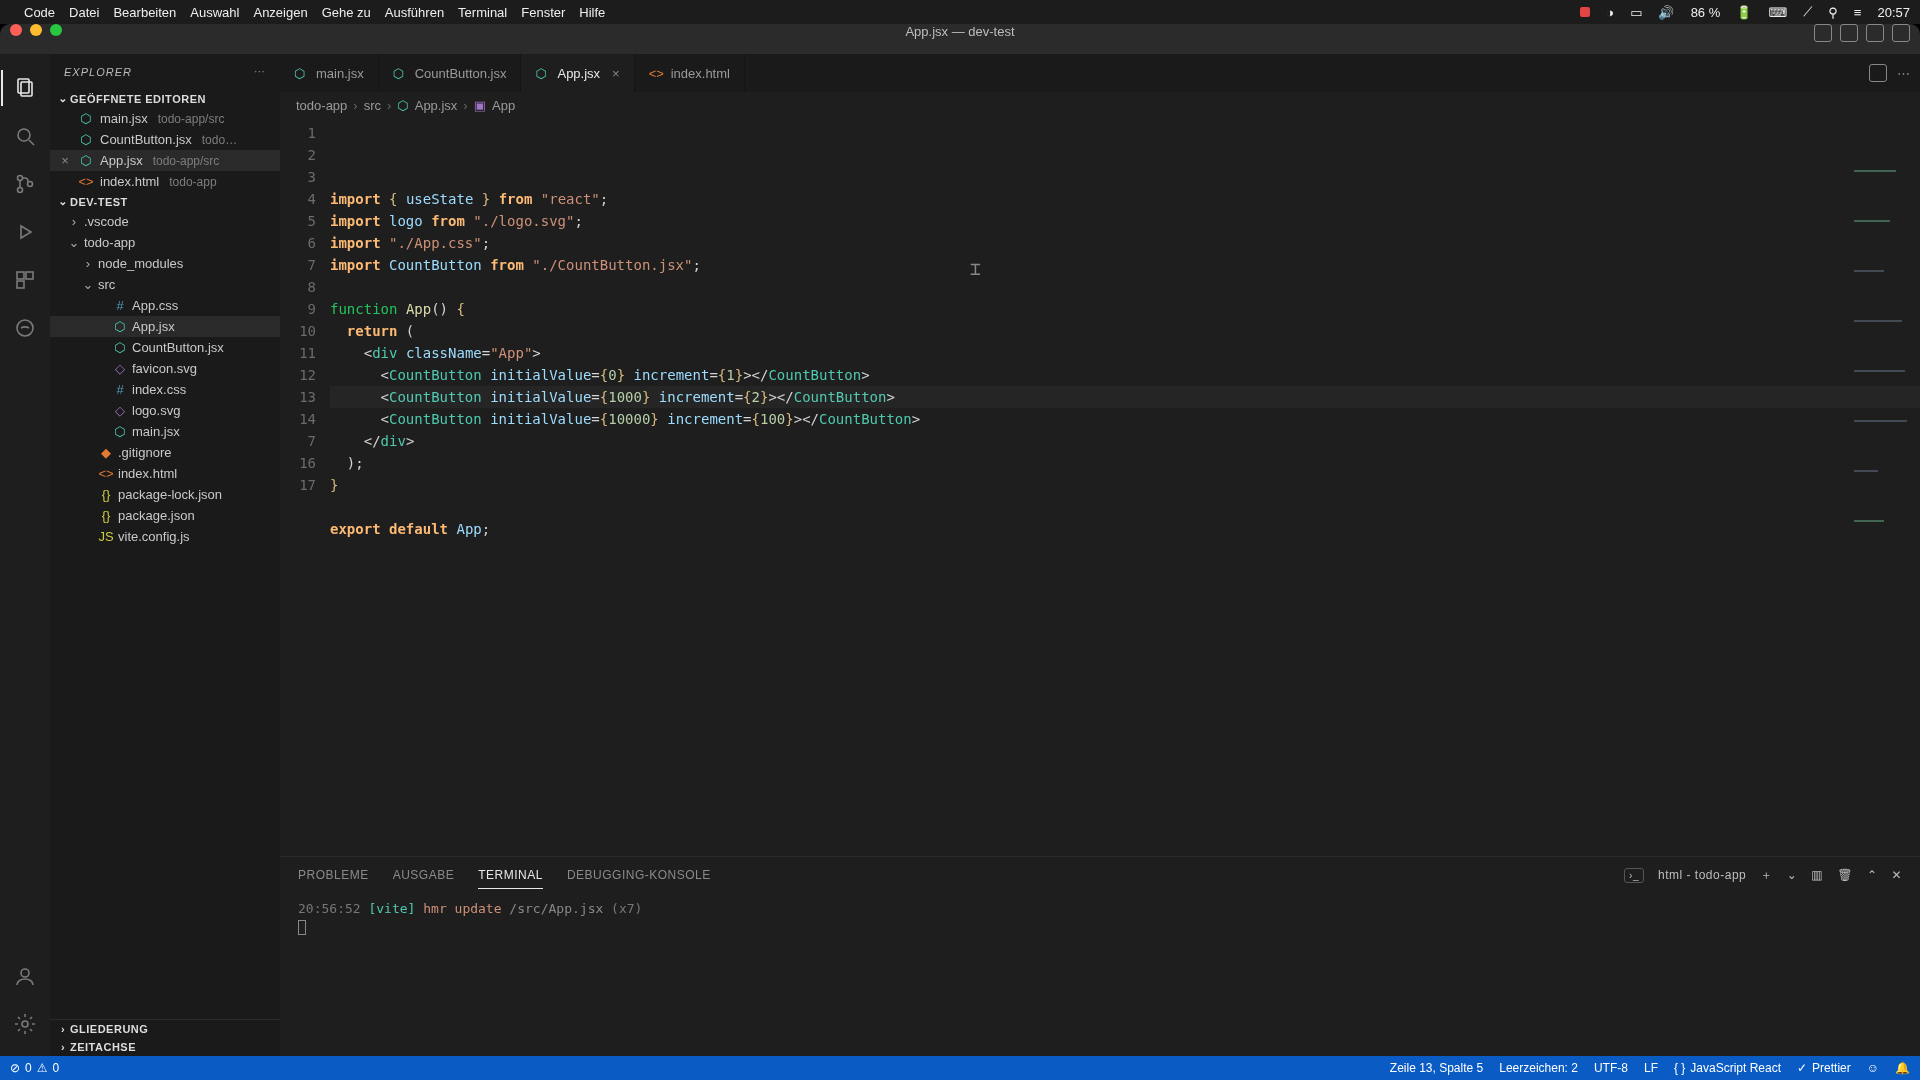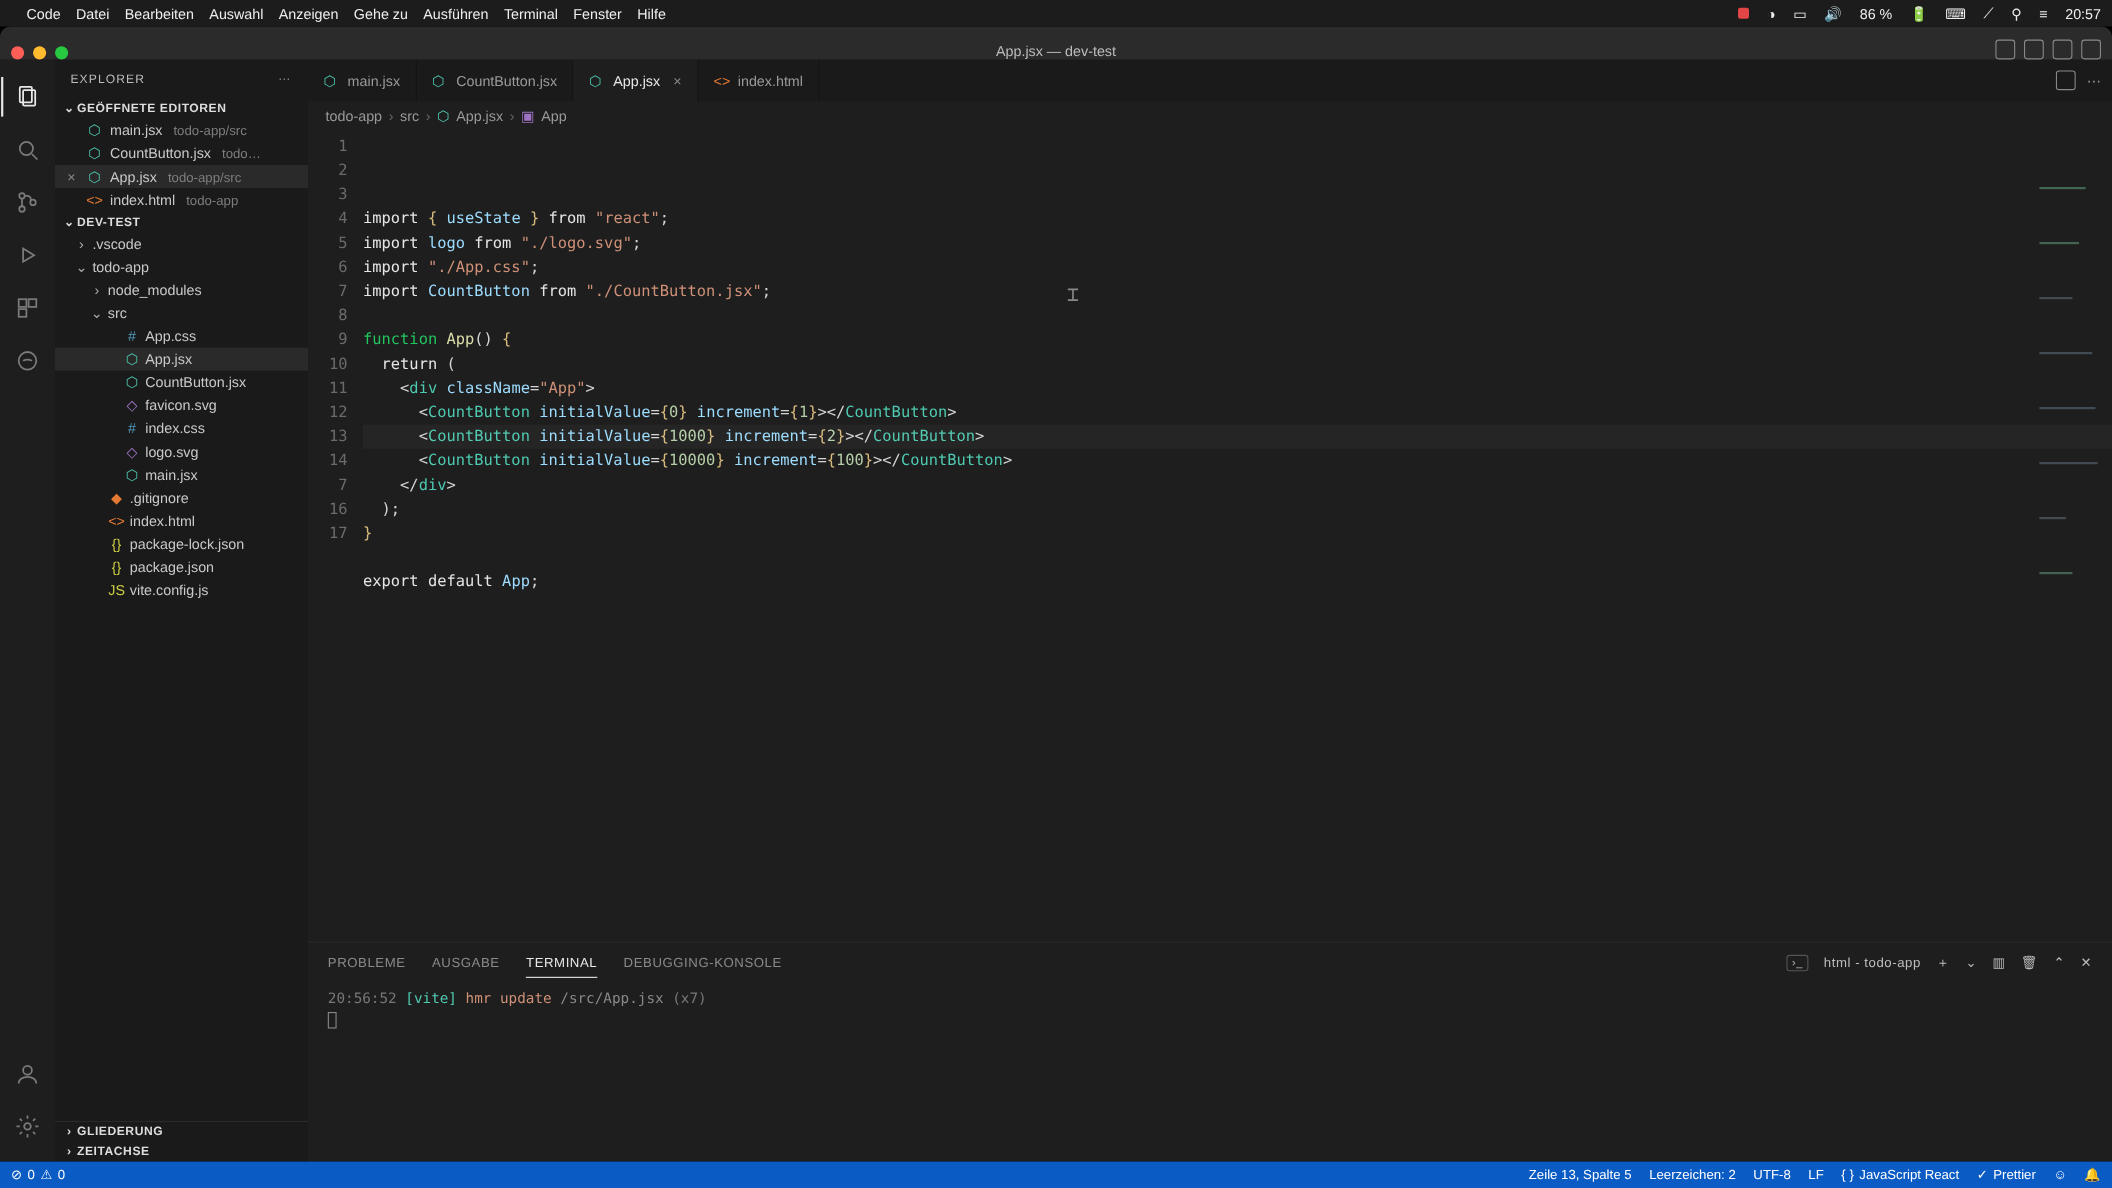--- a/index.html
+++ b/index.html
@@ -30,21 +30,21 @@
 .window {
   position: absolute; left:0; right:0; top:24px; bottom:24px;
   background: #1e1e1e;
   display:flex; flex-direction:column;
   border-radius: 10px 10px 0 0;
   overflow:hidden;
 }
 .titlebar {
   height: 30px;
   background: #2b2b2b;
-  display:flex; align-items:flex-end;
+  display:flex; align-items:flex-start;
   padding: 0 10px;
   position:relative;
   border-top-left-radius:10px;border-top-right-radius:10px;
 }
 .traffic { display:flex; gap:8px; }
 .traffic span { width:12px;height:12px;border-radius:50%;display:block; }
 .tl-close{background:#ff5f57;} .tl-min{background:#febc2e;} .tl-max{background:#28c840;}
 .title-center {
   position:absolute; left:0; right:0; text-align:center; color:#bdbdbd; font-size:13px;
 }
@@ -63,21 +63,21 @@
   color:#7a7a7a; position:relative;
 }
 .activity-icon.active { color:#e8e8e8; }
 .activity-icon.active::before {
   content:""; position:absolute; left:0; top:6px; bottom:6px; width:2px; background:#e8e8e8;
 }
 .activity-bottom { margin-top:auto; margin-bottom:8px; }
 
 .sidebar { width:230px; background:#1a1a1a; display:flex; flex-direction:column; font-size:13px; }
 .sidebar-title { height:35px; display:flex; align-items:center; padding:0 14px; color:#bbb;
-  text-transform:uppercase; letter-spacing:1px; font-size:11px; justify-content:space-between;}
+  text-transform:uppercase; letter-spacing:1px; font-size:11px; justify-content:space-between;font-style:italic;}
 .sb-dots{color:#888;letter-spacing:2px;}
 .sb-section { color:#ccc; }
 .sb-hd {
   display:flex; align-items:center; padding:3px 6px; font-weight:700; font-size:11px;
   color:#ddd; text-transform:uppercase; letter-spacing:.5px;
 }
 .sb-hd .chev { width:14px; text-align:center; }
 .sb-item {
   display:flex; align-items:center; padding:3px 4px 3px 8px; color:#c9c9c9; gap:6px;
   font-size:13px;
@@ -104,21 +104,21 @@
 .tab .fic{width:14px;}
 .tab .x{color:#888;margin-left:4px;}
 .tabs-right{margin-left:auto;display:flex;align-items:center;padding:0 10px;gap:10px;color:#9a9a9a;}
 .tr-ic{width:18px;height:18px;border:1.5px solid #888;border-radius:3px;}
 .breadcrumb{height:26px;display:flex;align-items:center;padding:0 16px;color:#9a9a9a;font-size:13px;gap:6px;}
 .breadcrumb .sep{color:#666;}
 .editor{flex:1;display:flex;font-family:Menlo,Consolas,monospace;font-size:14px;line-height:22px;position:relative;overflow:hidden;}
 .gutter{width:50px;text-align:right;color:#6b6b6b;padding:4px 14px 4px 0;}
 .code{flex:1;padding:4px 0;white-space:pre;color:#d4d4d4;position:relative;}
 .code .hl{position:absolute;left:0;right:0;height:22px;background:rgba(255,255,255,0.03);}
-.tok-kw{color:#e5e5e5;} .tok-fn{color:#22c55e;} .tok-id{color:#9cdcfe;}
+.tok-kw{color:#fdba74;font-weight:bold;} .tok-fn{color:#22c55e;} .tok-id{color:#9cdcfe;}
 .tok-str{color:#ce9178;} .tok-tag{color:#4ec9b0;} .tok-attr{color:#9cdcfe;}
 .tok-num{color:#b5cea8;} .tok-br{color:#d7ba7d;} .tok-def{color:#dcdcaa;}
 .cursor-mark{position:absolute;color:#888;font-size:18px;}
 .minimap{position:absolute;right:6px;top:6px;width:60px;height:30px;opacity:.5;}
 .minimap div{height:2px;margin:2px 0;}
 
 .panel{height:200px;border-top:1px solid #2a2a2a;display:flex;flex-direction:column;background:#1e1e1e;}
 .panel-tabs{height:36px;display:flex;align-items:center;padding:0 18px;gap:24px;font-size:12px;color:#8a8a8a;letter-spacing:.5px;}
 .ptab{padding:6px 0;text-transform:uppercase;}
 .ptab.active{color:#e8e8e8;border-bottom:1px solid #e8e8e8;}

